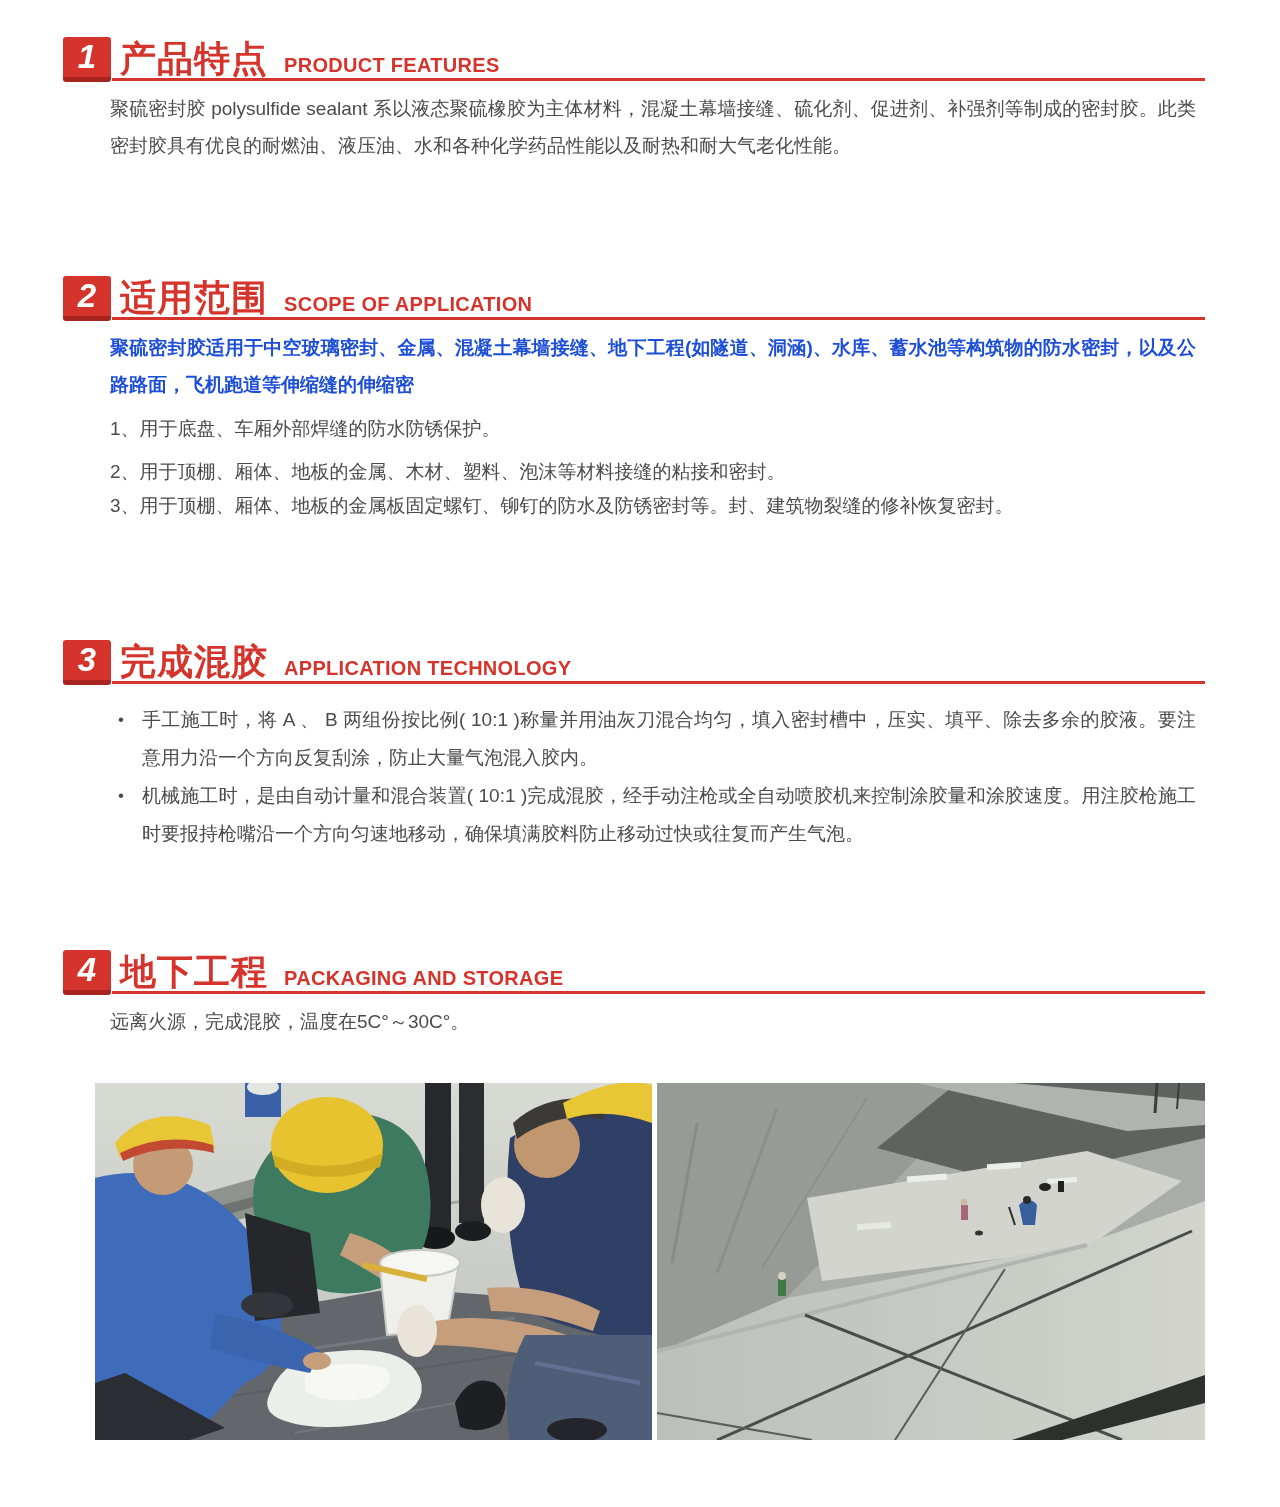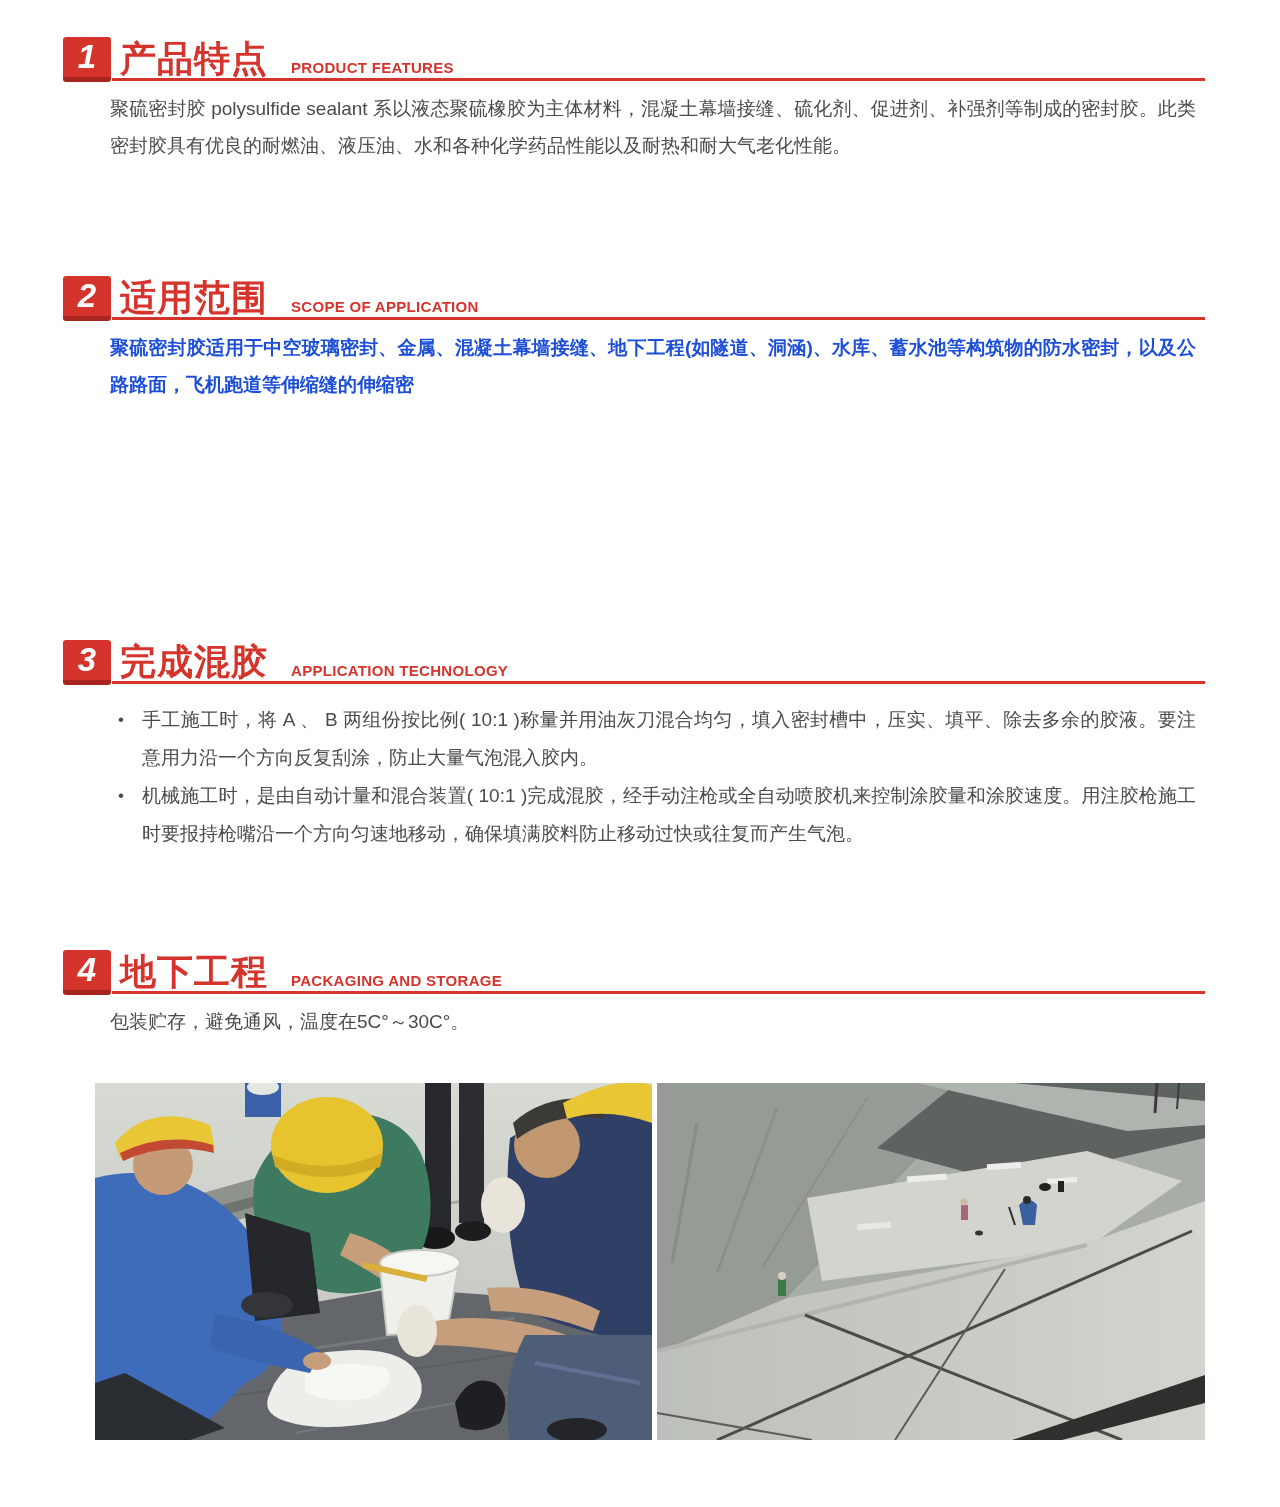--- a/index.html
+++ b/index.html
@@ -5,23 +5,23 @@
   html,body{margin:0;padding:0;background:#ffffff;}
   body{width:1280px;height:1507px;font-family:"Liberation Sans","DejaVu Sans",sans-serif;}
   .page{position:relative;width:1280px;height:1507px;background:#fff;overflow:hidden;}
 
   
   .sec-header{position:absolute;left:63px;width:1142px;height:44px;}
   .sec-underline{position:absolute;left:49px;right:0;bottom:0;height:3px;background:#d5342c;}
   .badge{position:absolute;left:0;top:0;width:48px;height:40px;background:#d5342c;
          border-radius:3px;border-bottom:5px solid #a8241f;color:#fff;font-weight:bold;
          font-style:italic;font-size:33px;text-align:center;line-height:40px;}
-  .titles{position:absolute;left:57px;bottom:4px;display:flex;align-items:flex-end;gap:23px;white-space:nowrap;}
+  .titles{position:absolute;left:57px;bottom:4px;display:flex;align-items:flex-end;gap:16px;white-space:nowrap;}
   .title-zh{color:#d5342c;font-size:36px;font-weight:bold;line-height:1;letter-spacing:1px;}
-  .title-en{color:#d5342c;font-size:15px;font-weight:bold;line-height:1;padding-bottom:2px;letter-spacing:.3px;}
+  .title-en{color:#d5342c;font-size:20px;font-weight:bold;line-height:1;padding-bottom:2px;letter-spacing:.3px;}
 
   
   .body-text{position:absolute;left:110px;width:1086px;color:#4b4b4b;font-size:19px;
              line-height:37px;text-align:justify;}
   .lead{font-weight:bold;color:#1d4ed8;}
   .list-item{line-height:34px;}
   .gap-after{margin-bottom:9px;}
   .bullets{left:118px;width:1078px;}
   .bullet-row{display:flex;}
   .dot{width:24px;color:#4b4b4b;font-size:17px;line-height:38px;flex:0 0 24px;}
@@ -54,20 +54,25 @@
     <div class="sec-underline"></div>
     <div class="badge">
       <span>2</span>
     </div>
     <div class="titles">
       <span class="title-zh">适用范围</span>
       <span class="title-en">SCOPE OF APPLICATION</span>
     </div>
   </div>
   <div class="body-text lead" style="top:329px;">聚硫密封胶适用于中空玻璃密封、金属、混凝土幕墙接缝、地下工程(如隧道、洞涵)、水库、蓄水池等构筑物的防水密封，以及公路路面，飞机跑道等伸缩缝的伸缩密</div>
+  <div class="body-text" style="top:412px;">
+    <div class="list-item gap-after">1、用于底盘、车厢外部焊缝的防水防锈保护。</div>
+    <div class="list-item">2、用于顶棚、厢体、地板的金属、木材、塑料、泡沫等材料接缝的粘接和密封。</div>
+    <div class="list-item">3、用于顶棚、厢体、地板的金属板固定螺钉、铆钉的防水及防锈密封等。封、建筑物裂缝的修补恢复密封。</div>
+  </div>
 
   <div class="sec-header" style="top:640px;">
     <div class="sec-underline"></div>
     <div class="badge">
       <span>3</span>
     </div>
     <div class="titles">
       <span class="title-zh">完成混胶</span>
       <span class="title-en">APPLICATION TECHNOLOGY</span>
     </div>
@@ -86,21 +91,21 @@
   <div class="sec-header" style="top:950px;">
     <div class="sec-underline"></div>
     <div class="badge">
       <span>4</span>
     </div>
     <div class="titles">
       <span class="title-zh">地下工程</span>
       <span class="title-en">PACKAGING AND STORAGE</span>
     </div>
   </div>
-  <div class="body-text" style="top:1003px;">包装贮存，避免通风，温度在5C°～30C°。</div>
+  <div class="body-text" style="top:1003px;">远离火源，完成混胶，温度在5C°～30C°。</div>
 
   <div class="photo photo-left" aria-label="workers-applying-sealant-photo">
     <svg viewBox="0 0 557 357" preserveAspectRatio="none">
       <defs>
         <linearGradient id="concL" x1="0" y1="0" x2="0" y2="1">
           <stop offset="0" stop-color="#d8dad4"></stop>
             <stop offset="1" stop-color="#bfc2bc"></stop>
         </linearGradient>
       </defs>
       <rect x="0" y="0" width="557" height="357" fill="url(#concL)"></rect>

